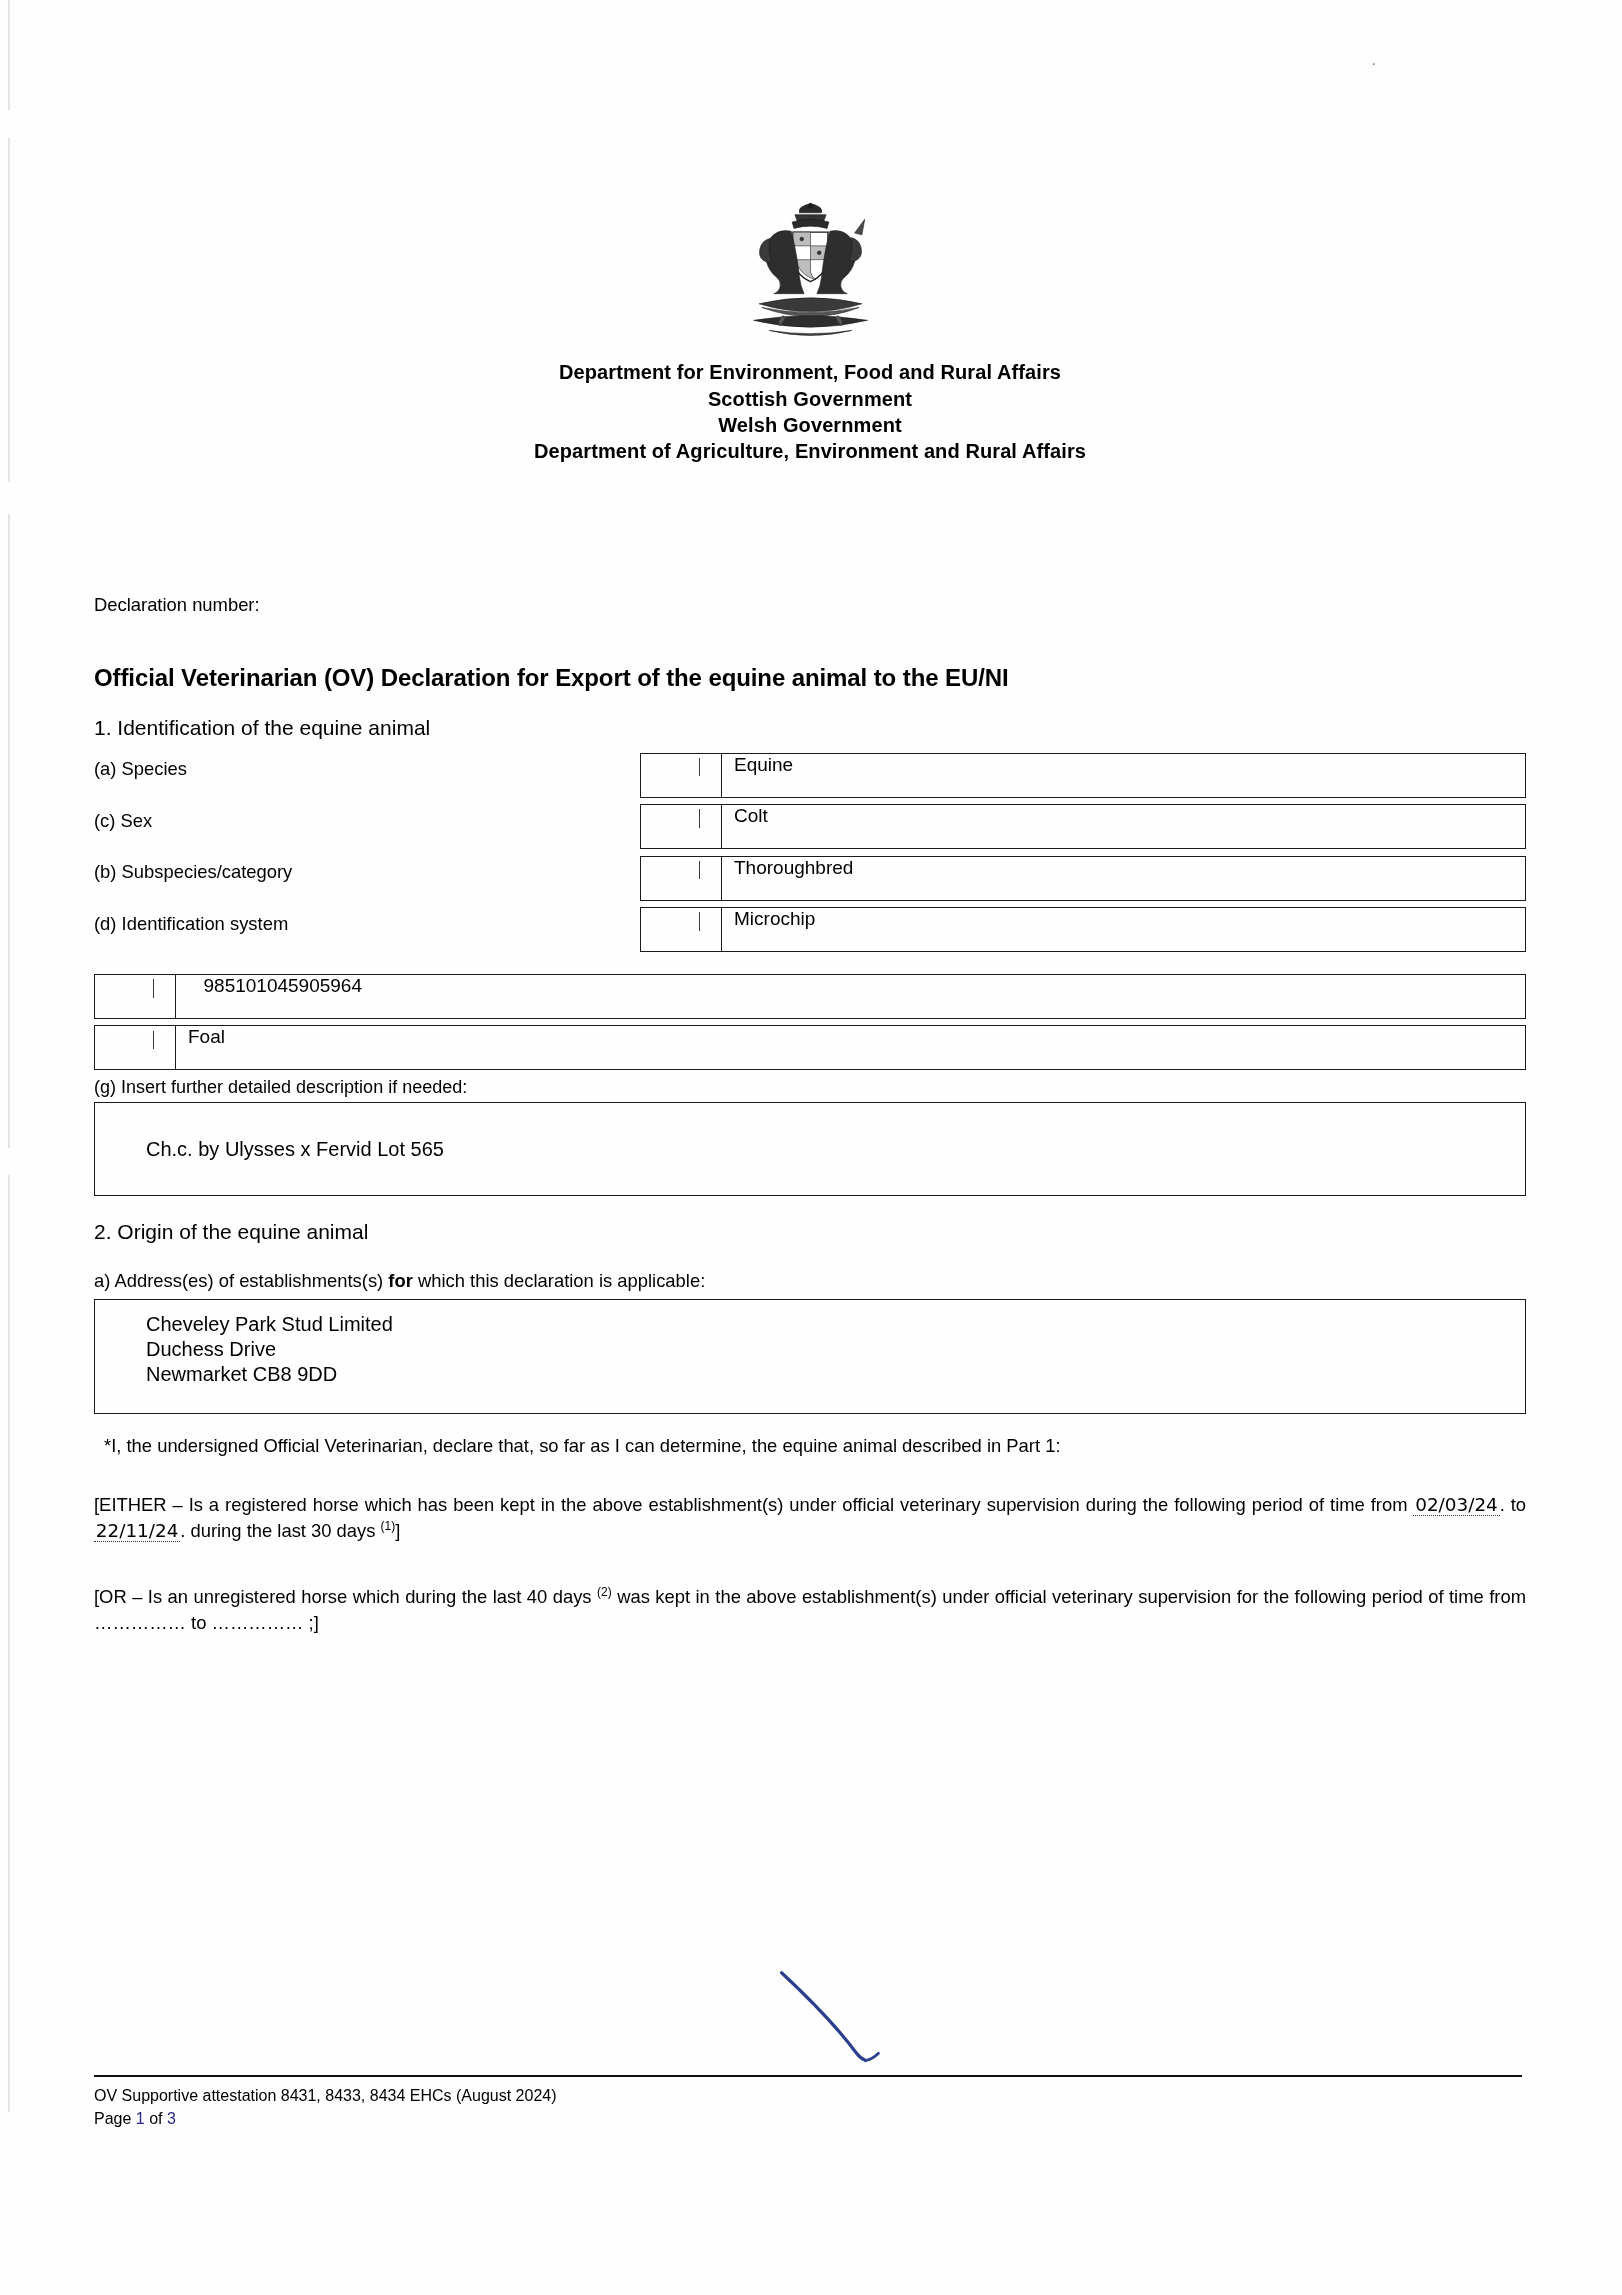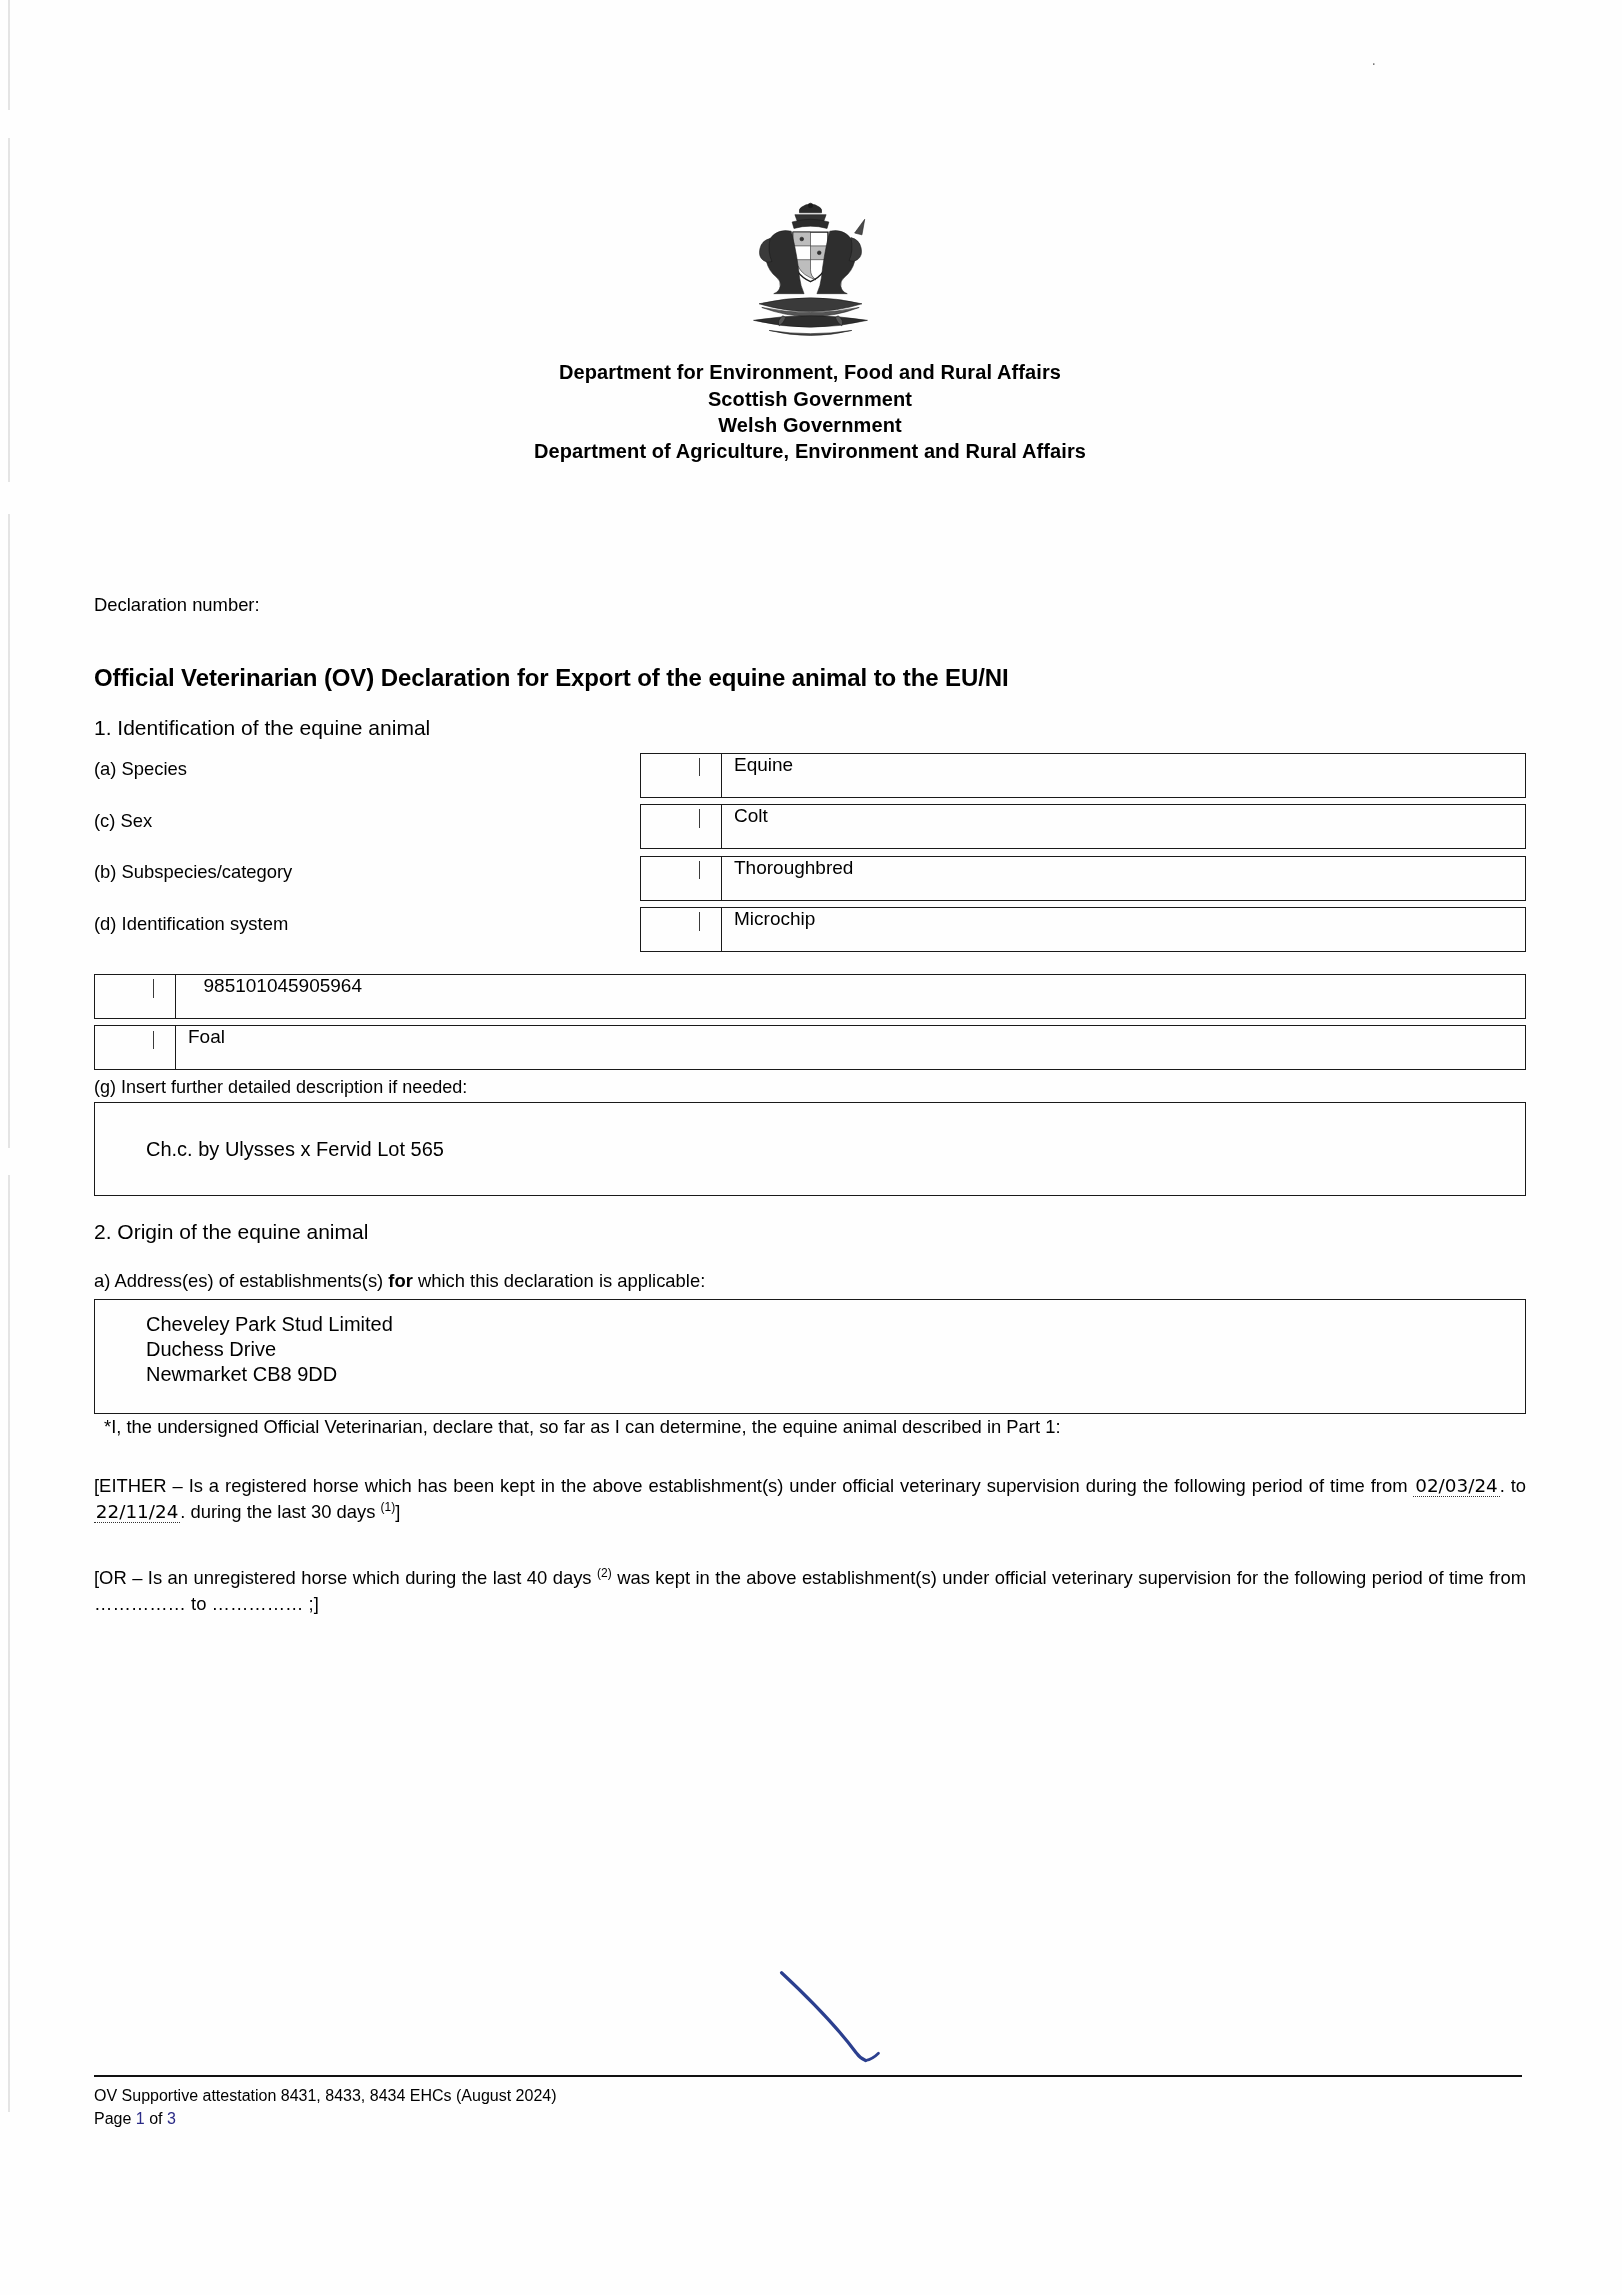--- a/index.html
+++ b/index.html
@@ -156,21 +156,21 @@
     padding: 12px 0 0 51px;
   }
   .addr-box div {
     font-size: 20px;
     line-height: 1.25;
   }
   
   .sec3-title { margin-top: 37px; }
   .att-lead {
     font-size: 18.4px;
-    margin-top: 0;
+    margin-top: 19px;
     padding-left: 10px;
     line-height: 1.38;
   }
   .para {
     font-size: 18.4px;
     margin-top: 34px;
     line-height: 1.42;
     text-align: justify;
   }
   .para.or-para { margin-top: 39px; }

